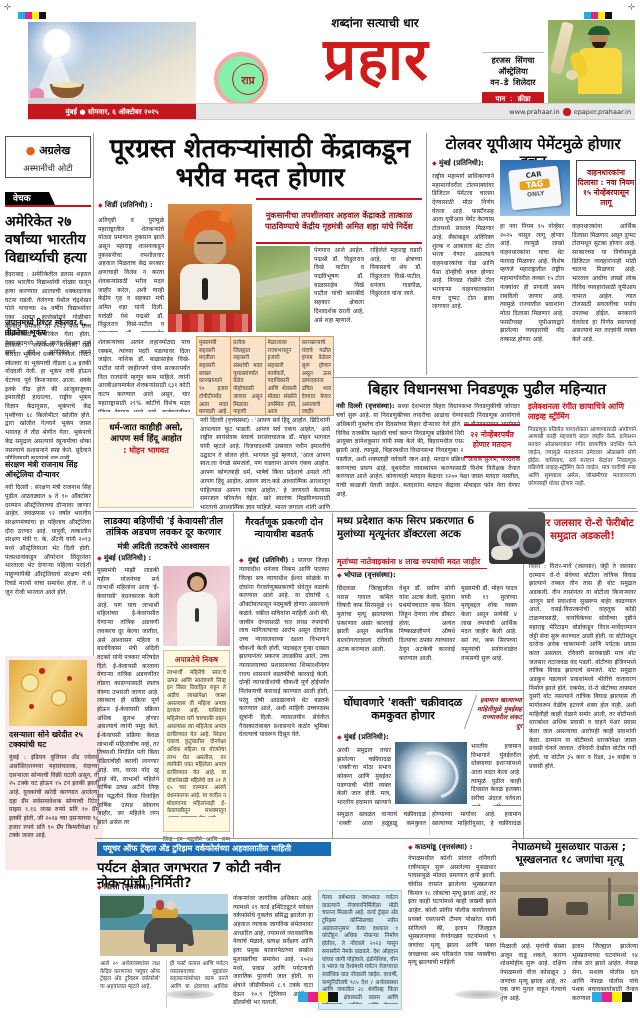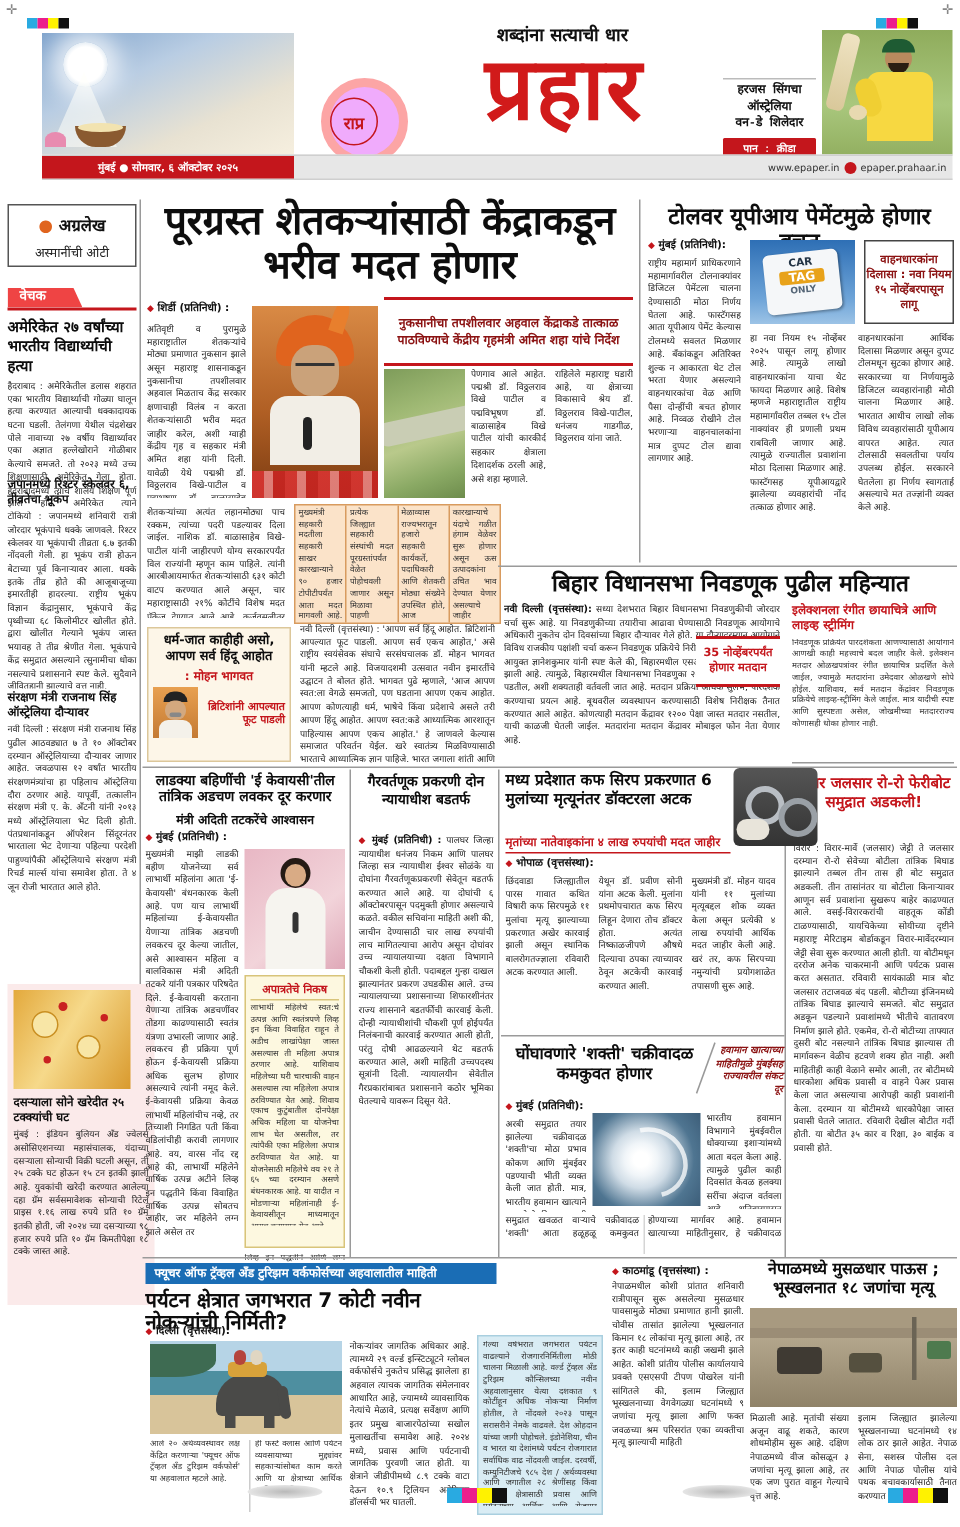--- a/index.html
+++ b/index.html
@@ -34,21 +34,21 @@
 <div class="abs imgbox" style="left:28px;top:22px;width:168px;height:81px;background:linear-gradient(155deg,#7fa3cc 0%,#b9cde3 35%,#e8e2d2 70%,#f6efdf 100%);">
   <div class="abs" style="left:14px;top:6px;width:30px;height:30px;border-radius:50%;background:radial-gradient(circle,#ffffff 55%,#dfe9f2 75%,transparent 100%);box-shadow:0 0 14px 8px rgba(255,255,255,.7);"></div>
   <div class="abs" style="left:6px;top:26px;width:0;height:0;border-left:22px solid transparent;border-right:22px solid transparent;border-bottom:50px solid rgba(255,255,250,.55);"></div>
   <div class="abs" style="left:22px;top:62px;width:34px;height:14px;border-radius:0 0 17px 17px;background:#8a5a30;"></div>
   <div class="abs" style="left:24px;top:60px;width:30px;height:6px;border-radius:50%;background:#f2e3b0;"></div>
   <div class="abs" style="left:2px;top:66px;width:14px;height:10px;border-radius:50% 50% 0 0;background:#e88bb0;"></div>
 </div>
 
 <div class="abs" style="left:290px;top:14px;width:170px;text-align:center;font-weight:bold;font-size:12px;color:#111;">शब्दांना सत्याची धार</div>
 
-<div class="abs" style="left:214px;top:52px;width:46px;height:46px;border:6px solid #fca5a5;border-radius:50%;background:#f0abfc;display:flex;align-items:center;justify-content:flex-start;">
+<div class="abs" style="left:214px;top:52px;width:46px;height:46px;border:4px solid #fca5a5;border-radius:50%;background:#86efac;display:flex;align-items:center;justify-content:flex-end;">
   <div style="width:30px;height:30px;border:1px solid #c4161c;border-radius:50%;display:flex;align-items:center;justify-content:center;">
     <span style="color:#c4161c;font-weight:bold;font-size:11px;">राप्र</span>
   </div>
 </div>
 
 <div class="abs" style="left:266px;top:26px;width:220px;text-align:center;font-size:58px;font-weight:bold;color:#d11a1a;line-height:1.15;letter-spacing:1px;">प्रहार</div>
 
 <div class="abs" style="left:482px;top:52px;width:62px;text-align:center;font-family:Liberation Mono, monospace;">
   <div style="border-top:1px solid #bbb;padding-top:3px;font-weight:bold;font-size:8px;color:#111;line-height:1.35;">
     <div>हरजस सिंगचा</div>
@@ -64,38 +64,38 @@
   <div class="abs" style="left:40px;top:6px;width:22px;height:9px;border-radius:10px 10px 0 0;background:#1e5b33;"></div>
   <div class="abs" style="left:44px;top:22px;width:14px;height:7px;border-radius:0 0 7px 7px;background:#2b1d12;"></div>
   <div class="abs" style="left:30px;top:28px;width:44px;height:46px;border-radius:8px 8px 0 0;background:linear-gradient(#f7d padding,#f7d841);background:#f7d841;"></div>
   <div class="abs" style="left:24px;top:32px;width:14px;height:26px;border-radius:7px;background:#f0cf33;transform:rotate(-18deg);"></div>
   <div class="abs" style="left:18px;top:50px;width:12px;height:10px;border-radius:50%;background:#e8d9b0;"></div>
 </div>
 
 <div class="abs" style="left:28px;top:103px;width:607px;height:15px;background:#e7e7e7;border-top:1px solid #cfcfcf;border-bottom:1px solid #cfcfcf;">
   <div class="abs" style="left:0;top:0;width:168px;height:15px;background:#c4161c;color:#fff;font-size:7px;font-weight:bold;display:flex;align-items:center;justify-content:center;">मुंबई ● सोमवार, ६ ऑक्टोबर २०२५</div>
   <div class="abs" style="right:4px;top:0;height:15px;display:flex;align-items:center;gap:3px;font-size:6.5px;color:#333;">
-    <span>www.epaper.in</span>
+    <span>www.prahaar.in</span>
     <span style="width:8px;height:8px;border-radius:50%;background:#c4161c;display:inline-block;"></span>
     <span>epaper.prahaar.in</span>
   </div>
 </div>
 
 <div class="abs rule" style="left:93px;top:133px;width:1px;height:705px;"></div>
 
 <div class="abs" style="left:5px;top:136px;width:86px;height:42px;border:1px solid #555;text-align:center;padding-top:5px;box-sizing:border-box;">
   <div style="font-size:11px;font-weight:bold;color:#111;"><span style="color:#e0641e;">●</span> <span>अग्रलेख</span></div>
   <div style="font-size:8.5px;color:#222;margin-top:5px;">अस्मानींची ओटी</div>
 </div>
 
-<div class="abs" style="left:5px;top:192px;width:50px;height:13px;background:#ef4444;color:#fff;font-weight:bold;font-size:9px;padding-left:8px;line-height:13px;clip-path:polygon(0 0,88% 0,100% 100%,0 100%);box-sizing:border-box;">वेचक</div>
+<div class="abs" style="left:5px;top:192px;width:50px;height:13px;background:#000000;color:#fff;font-weight:bold;font-size:9px;padding-left:8px;line-height:13px;clip-path:polygon(0 0,88% 0,100% 100%,0 100%);box-sizing:border-box;">वेचक</div>
 <div class="abs" style="left:5px;top:205px;width:86px;height:2px;background:#c4161c;"></div>
 
 <div class="abs" style="left:5px;top:212px;width:86px;">
-  <div class="hl" style="font-size:10px;line-height:1.3;">अमेरिकेत २७ वर्षांच्या भारतीय विद्यार्थ्याची हत्या</div>
+  <div class="hl" style="font-size:14px;line-height:1.3;">अमेरिकेत २७ वर्षांच्या भारतीय विद्यार्थ्याची हत्या</div>
   <div class="t6" style="margin-top:3px;height:86px;">हैदराबाद : अमेरिकेतील डलास शहरात एका भारतीय विद्यार्थ्याची गोळ्या घालून हत्या करण्यात आल्याची धक्कादायक घटना घडली. तेलंगणा येथील चंद्रशेखर पोले नावाच्या २७ वर्षीय विद्यार्थ्यावर एका अज्ञात हल्लेखोराने गोळीबार केल्याचे समजते. तो २०२३ मध्ये उच्च शिक्षणासाठी अमेरिकेत गेला होता. हैदराबादमध्ये त्याचे शालेय शिक्षण पूर्ण झाले होते. अमेरिकेत त्याने महाविद्यालयीन पदवीचे शिक्षण पूर्ण केले होते.</div>
 </div>
 
 <div class="abs" style="left:5px;top:318px;width:86px;">
   <div class="hl" style="font-size:7.8px;line-height:1.3;">जपानमध्ये रिश्टर स्केलवर ६, तीव्रतेचा भूकंप</div>
   <div class="t6" style="margin-top:3px;height:118px;">टोकियो : जपानमध्ये शनिवारी रात्री जोरदार भूकंपाचे धक्के जाणवले. रिश्टर स्केलवर या भूकंपाची तीव्रता ६.७ इतकी नोंदवली गेली. हा भूकंप रात्री होऊन बेटाच्या पूर्व किनाऱ्यावर आला. धक्के इतके तीव्र होते की आजूबाजूच्या इमारतीही हादरल्या. राष्ट्रीय भूकंप विज्ञान केंद्रानुसार, भूकंपाचे केंद्र पृथ्वीच्या ६८ किलोमीटर खोलीत होते. द्वारा खोलीत गेल्याने भूकंप जास्त भयावह ते तीव्र श्रेणीत गेला. भूकंपाचे केंद्र समुद्रात असल्याने त्सुनामीचा धोका नसल्याचे प्रशासनाने स्पष्ट केले. सुदैवाने जीवितहानी झाल्याचे वृत्त नाही.</div>
 </div>
 
 <div class="abs" style="left:5px;top:460px;width:86px;">
   <div class="hl" style="font-size:7.8px;line-height:1.3;">संरक्षण मंत्री राजनाथ सिंह ऑस्ट्रेलिया दौऱ्यावर</div>
@@ -150,29 +150,20 @@
   <div class="t55" style="flex:1;padding:2px;border-right:1px solid #d89b5f;">मुख्यमंत्री सहकारी मदतीला सहकारी साखर कारखान्याने ९० हजार टोपीटीपर्यंत आता मदत मागवली आहे. ही कारवाई अंतिम आगदवारी नोंद आहे असेही त्यांनी सांगितले.</div>
   <div class="t55" style="flex:1;padding:2px;border-right:1px solid #d89b5f;">प्रत्येक जिल्ह्यात सहकारी संस्थांची मदत पूरग्रस्तांपर्यंत वेळेत पोहोचवली जाणार असून मिळावा पाहणी झाल्यावर मदतीचा आराखडा ठरणार आहे.</div>
   <div class="t55" style="flex:1;padding:2px;border-right:1px solid #d89b5f;">मेळाव्यास राज्यभरातून हजारो सहकारी कार्यकर्ते, पदाधिकारी आणि शेतकरी मोठ्या संख्येने उपस्थित होते, आज कारखान्याचे स्वप्न साकार झाले आहे.</div>
   <div class="t55" style="flex:1;padding:2px;">कारखान्याचे यंदाचे गळीत हंगाम वेळेवर सुरू होणार असून ऊस उत्पादकांना उचित भाव देण्यात येणार असल्याचे जाहीर करण्यात आले आहे.</div>
 </div>
 
 <div class="abs" style="left:98px;top:418px;width:96px;height:90px;background:#fdf6e8;border:1px solid #dcc79a;box-sizing:border-box;padding:3px;text-align:center;">
   <div class="hl" style="font-size:8.6px;line-height:1.25;">धर्म-जात काहीही असो,</div>
   <div class="hl" style="font-size:8.6px;line-height:1.25;">आपण सर्व हिंदू आहोत</div>
   <div class="redtxt hl" style="font-size:8px;margin-top:1px;">: मोहन भागवत</div>
-  <div style="display:flex;margin-top:3px;gap:3px;align-items:center;">
-    <div class="imgbox" style="position:relative;width:30px;height:34px;background:linear-gradient(#e8a050,#c47a33);flex:none;">
-      <div class="abs" style="left:7px;top:3px;width:16px;height:7px;border-radius:8px 8px 0 0;background:#222;"></div>
-      <div class="abs" style="left:8px;top:9px;width:14px;height:13px;border-radius:6px;background:#d3a87e;"></div>
-      <div class="abs" style="left:4px;top:22px;width:22px;height:12px;border-radius:6px 6px 0 0;background:#f4f1ea;"></div>
-      <div class="abs" style="left:11px;top:17px;width:8px;height:3px;background:#888;border-radius:2px;"></div>
-    </div>
-    <div class="redtxt hl" style="font-size:7.2px;line-height:1.3;text-align:right;">ब्रिटिशांनी आपल्यात फूट पाडली</div>
-  </div>
 </div>
 
 <div class="abs t6" style="left:200px;top:416px;width:130px;height:94px;">नवी दिल्ली (वृत्तसंस्था) : 'आपण सर्व हिंदू आहोत. ब्रिटिशांनी आपल्यात फूट पाडली. आपण सर्व एकच आहोत,' असे राष्ट्रीय स्वयंसेवक संघाचे सरसंघचालक डॉ. मोहन भागवत यांनी म्हटले आहे. विजयादशमी उत्सवात नवीन इमारतींचे उद्घाटन ते बोलत होते. भागवत पुढे म्हणाले, 'आज आपण स्वत:ला वेगळे समजतो, पण घडताना आपण एकच आहोत. आपण कोणत्याही धर्म, भाषेचे किंवा प्रदेशाचे असले तरी आपण हिंदू आहोत. आपण स्वत:कडे आध्यात्मिक आरशातून पाहिल्यास आपण एकच आहोत.' हे जाणवले केल्यास समाजात परिवर्तन येईल. खरे स्वातंत्र्य मिळविण्यासाठी भारताचे आध्यात्मिक ज्ञान पाहिजे. भारत जगाला शांती आणि समृद्धीचा संदेश देतो.</div>
 
 <div class="abs rule" style="left:426px;top:133px;width:1px;height:242px;"></div>
 
 <div class="abs hl" style="left:430px;top:136px;width:206px;text-align:center;font-size:15px;line-height:1.1;">टोलवर यूपीआय पेमेंटमुळे होणार बचत</div>
 
 <div class="abs dl" style="left:432px;top:158px;width:90px;">
   <span class="dm">◆</span>
@@ -195,21 +186,21 @@
 
 <div class="abs t6" style="left:500px;top:222px;width:64px;height:152px;">हा नवा नियम १५ नोव्हेंबर २०२५ पासून लागू होणार आहे. त्यामुळे लाखो वाहनधारकांना याचा थेट फायदा मिळणार आहे. विशेष म्हणजे महाराष्ट्रातील राष्ट्रीय महामार्गांवरील तब्बल १५ टोल नाक्यांवर ही प्रणाली प्रथम राबविली जाणार आहे. त्यामुळे राज्यातील प्रवाशांना मोठा दिलासा मिळणार आहे. फास्टॅगसह यूपीआयद्वारे झालेल्या व्यवहारांची नोंद तत्काळ होणार आहे.</div>
 <div class="abs t6" style="left:572px;top:222px;width:64px;height:152px;">वाहनधारकांना आर्थिक दिलासा मिळणार असून दुप्पट टोलमधून सुटका होणार आहे. सरकारच्या या निर्णयामुळे डिजिटल व्यवहारांनाही मोठी चालना मिळणार आहे. भारतात आधीच लाखो लोक विविध व्यवहारांसाठी यूपीआय वापरत आहेत. त्यात टोलसाठी सवलतीचा पर्याय उपलब्ध होईल. सरकारने घेतलेला हा निर्णय स्वागतार्ह असल्याचे मत तज्ज्ञांनी व्यक्त केले आहे.</div>
 
 <div class="abs rule" style="left:332px;top:377px;width:306px;height:1px;"></div>
 
 <div class="abs hl" style="left:340px;top:381px;width:294px;text-align:center;font-size:15px;line-height:1.1;">बिहार विधानसभा निवडणूक पुढील महिन्यात</div>
 
 <div class="abs" style="left:336px;top:402px;width:184px;height:108px;">
   <div class="abs" style="right:0;top:22px;width:56px;height:34px;border-top:2px solid #c4161c;border-bottom:2px solid #c4161c;background:#fff;text-align:center;padding-top:3px;box-sizing:border-box;z-index:2;">
-    <div class="redtxt hl" style="font-size:7.6px;">35 नोव्हेंबरपर्यंत</div>
+    <div class="redtxt hl" style="font-size:7.6px;">२२ नोव्हेंबरपर्यंत</div>
     <div class="redtxt hl" style="font-size:7.6px;">होणार मतदान</div>
   </div>
   <div class="t6" style="height:108px;">
     <span class="hl" style="font-size:6.5px;">नवी दिल्ली (वृत्तसंस्था):</span>
     <span>सध्या देशभरात बिहार विधानसभा निवडणुकीची जोरदार चर्चा सुरू आहे. या निवडणुकीच्या तयारीचा आढावा घेण्यासाठी निवडणूक आयोगाचे अधिकारी नुकतेच दोन दिवसांच्या बिहार दौऱ्यावर गेले होते. या दौऱ्यादरम्यान आयोगाने विविध राजकीय पक्षांशी चर्चा करून निवडणूक प्रक्रियेचे निरीक्षण केले. मुख्य निवडणूक आयुक्त ज्ञानेशकुमार यांनी स्पष्ट केले की, बिहारमधील एसआयआरद्वारा पूर्तता पाहणी झाली आहे. त्यामुळे, बिहारमधील विधानसभा निवडणुका २२ नोव्हेंबर २०२५ पूर्वी पार पडतील, अशी शक्यताही वर्तवली जात आहे. मतदान प्रक्रिया अधिक सुलभ, पारदर्शक करण्याचा प्रयत्न आहे. बूथवरील व्यवस्थापन करण्यासाठी विशेष निरीक्षक तैनात करण्यात आले आहेत. कोणत्याही मतदान केंद्रावर १२०० पेक्षा जास्त मतदार नसतील, याची काळजी घेतली जाईल. मतदारांना मतदान केंद्रावर मोबाइल फोन नेता येणार आहे.</span>
   </div>
 </div>
 
 <div class="abs" style="left:528px;top:402px;width:108px;">
   <div class="redtxt hl" style="font-size:8px;line-height:1.3;">इलेक्शनला रंगीत छायाचित्रे आणि लाइव्ह स्ट्रीमिंग</div>

